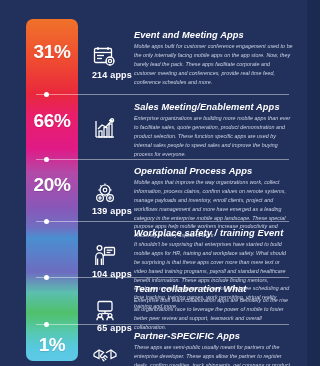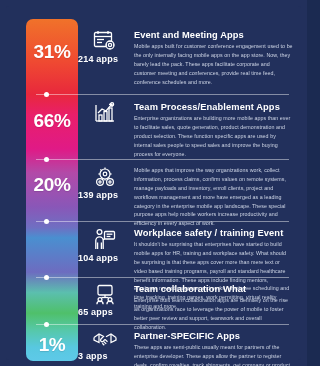--- a/index.html
+++ b/index.html
@@ -77,36 +77,36 @@
     width: 5px; height: 5px;
     border-radius: 50%;
     background: #ffffff;
     margin-top: -2px;
   }
 
   
   .row { position: absolute; left: 72px; right: 8px; }
   .icon-col {
     position: absolute;
-    left: 0; top: 0;
+    left: 0; top: 16px;
     width: 54px;
-    text-align: left;
+    text-align: right;
     color: #ffffff;
   }
   .icon-col svg { display: block; margin: 0 auto 2px auto; }
   .apps {
     font-size: 9px;
     font-weight: bold;
     letter-spacing: .2px;
     color: #ffffff;
     white-space: nowrap;
   }
   .text-col {
     position: absolute;
-    left: 56px; right: 0; top: 0;
+    left: 56px; right: 0; top: 0; font-style: italic;
   }
   .rtitle {
     color: #ffffff;
     font-size: 9.3px;
     font-weight: bold;
     letter-spacing: .1px;
     margin-bottom: 2px;
     white-space: nowrap;
   }
   .rbody {
@@ -175,21 +175,21 @@
             <rect x="6" y="13" width="3" height="6"></rect>
             <rect x="11" y="9.5" width="3" height="9.5"></rect>
             <rect x="16" y="6" width="3" height="13"></rect>
             <polyline points="5,11 9,7 13,9 19,2"></polyline>
             <circle cx="19" cy="2.3" r="1.6"></circle>
             <polyline points="16,2.3 19,2.3 19,5"></polyline>
           </svg>
         </span>
       </div>
       <div class="text-col">
-        <div class="rtitle">Team Process/Enablement Apps</div>
+        <div class="rtitle">Sales Meeting/Enablement Apps</div>
         <div class="rbody">Enterprise organizations are building more mobile apps than ever to facilitate sales, quote generation, product demonstration and product selection. These function specific apps are used by internal sales people to speed sales and improve the buying process for everyone.</div>
       </div>
     </div>
 
     <div class="row" style="top:160px">
       <div class="icon-col">
         <span>
           <svg width="26" height="22" viewBox="0 0 26 22" fill="none" stroke="#ffffff" stroke-width="1.2">
             <circle cx="13" cy="8" r="5"></circle>
             <circle cx="13" cy="8" r="1.8"></circle>
@@ -201,20 +201,21 @@
             <line x1="16.4" y1="11.4" x2="17.6" y2="12.6"></line>
             <circle cx="8" cy="16" r="3.4"></circle>
             <circle cx="8" cy="16" r="1.1"></circle>
             <circle cx="18" cy="16" r="3.4"></circle>
             <circle cx="18" cy="16" r="1.1"></circle>
           </svg>
         </span>
         <div class="apps">139 apps</div>
       </div>
       <div class="text-col">
+        <div class="rtitle">Operational Process Apps</div>
         <div class="rbody">Mobile apps that improve the way organizations work, collect information, process claims, confirm values on remote systems, manage payloads and inventory, enroll clients, project and workflows management and more have emerged as a leading category in the enterprise mobile app landscape. These special purpose apps help mobile workers increase productivity and efficiency in every aspect of work.</div>
       </div>
     </div>
 
     <div class="row" style="top:222px">
       <div class="icon-col">
         <span>
           <svg width="24" height="23" viewBox="0 0 24 23" fill="none" stroke="#ffffff" stroke-width="1.3">
             <circle cx="6.5" cy="4" r="2.4"></circle>
             <path d="M2.8 21 V12.5 a3.7 3.7 0 0 1 3.7-3.7 a3.7 3.7 0 0 1 3.7 3.7 V21"></path>

